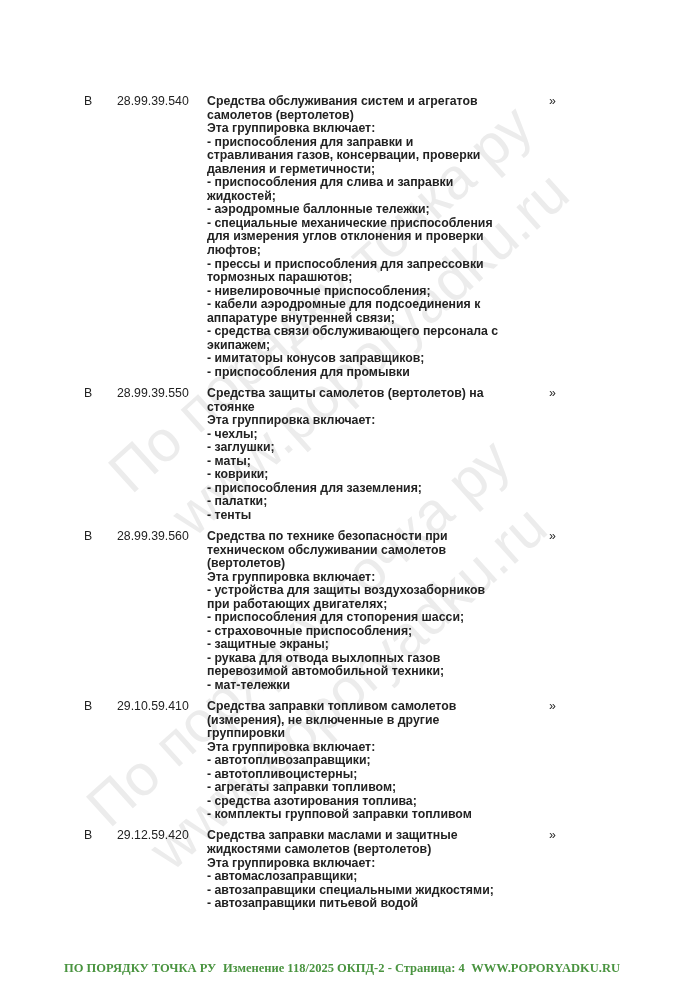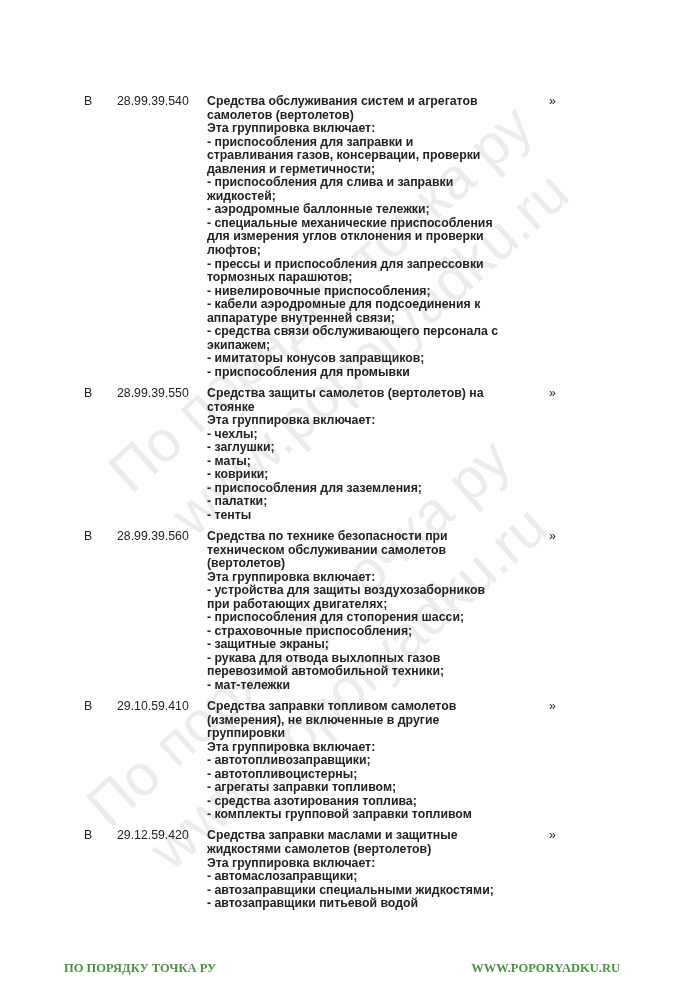--- a/index.html
+++ b/index.html
@@ -193,16 +193,17 @@
 - автомаслозаправщики;
 - автозаправщики специальными жидкостями;
 - автозаправщики питьевой водой</div>
       <div class="cell-mark">»</div>
     </div>
 
   </div>
 
   <div class="footer">
     <span>ПО ПОРЯДКУ ТОЧКА РУ</span>
+    <span>Изменение 118/2025 ОКПД-2 - Страница: 4</span>
     <span>WWW.POPORYADKU.RU</span>
   </div>
 
 </div>
 
 </body></html>

